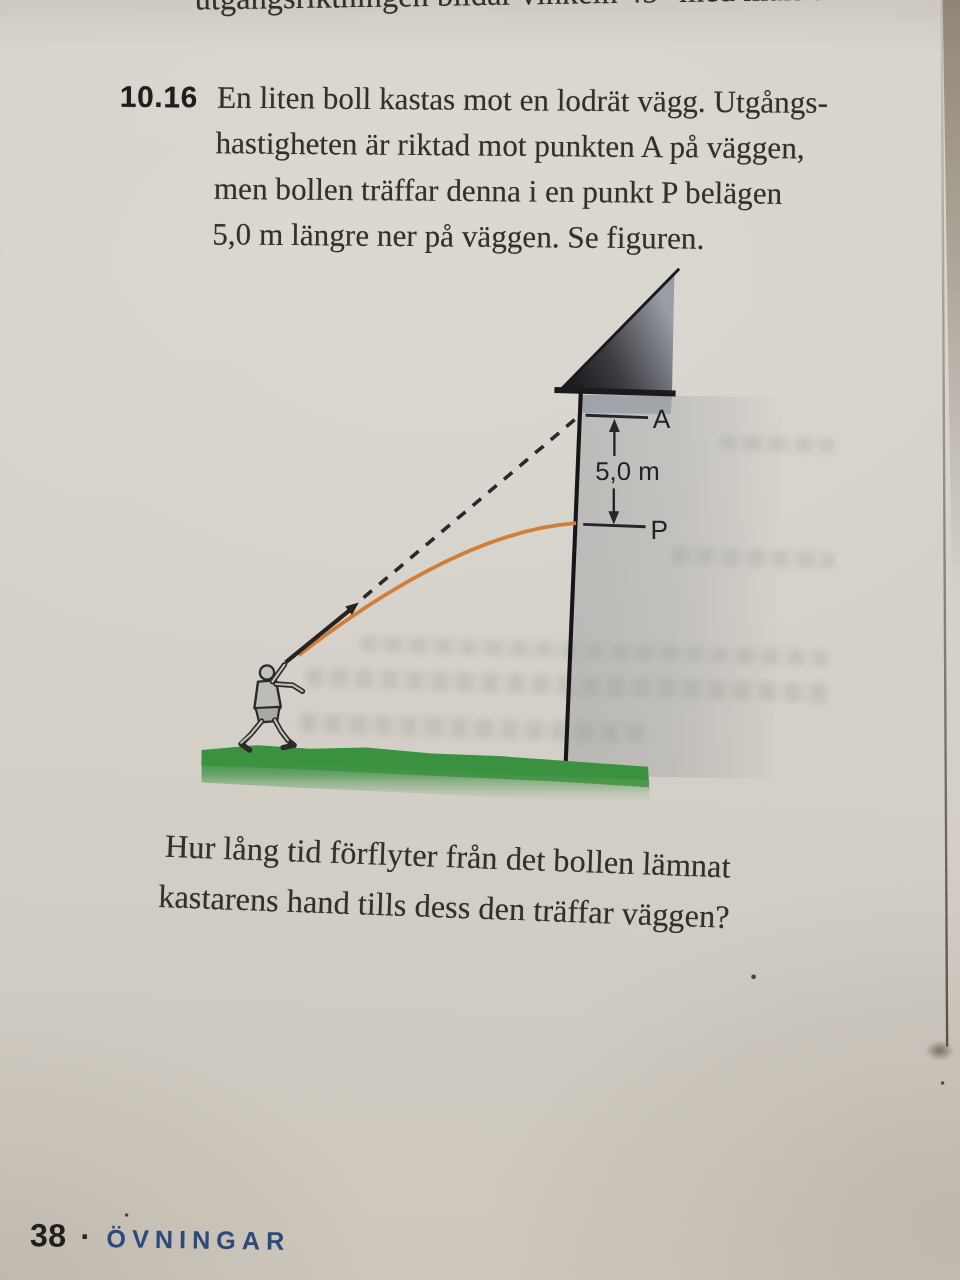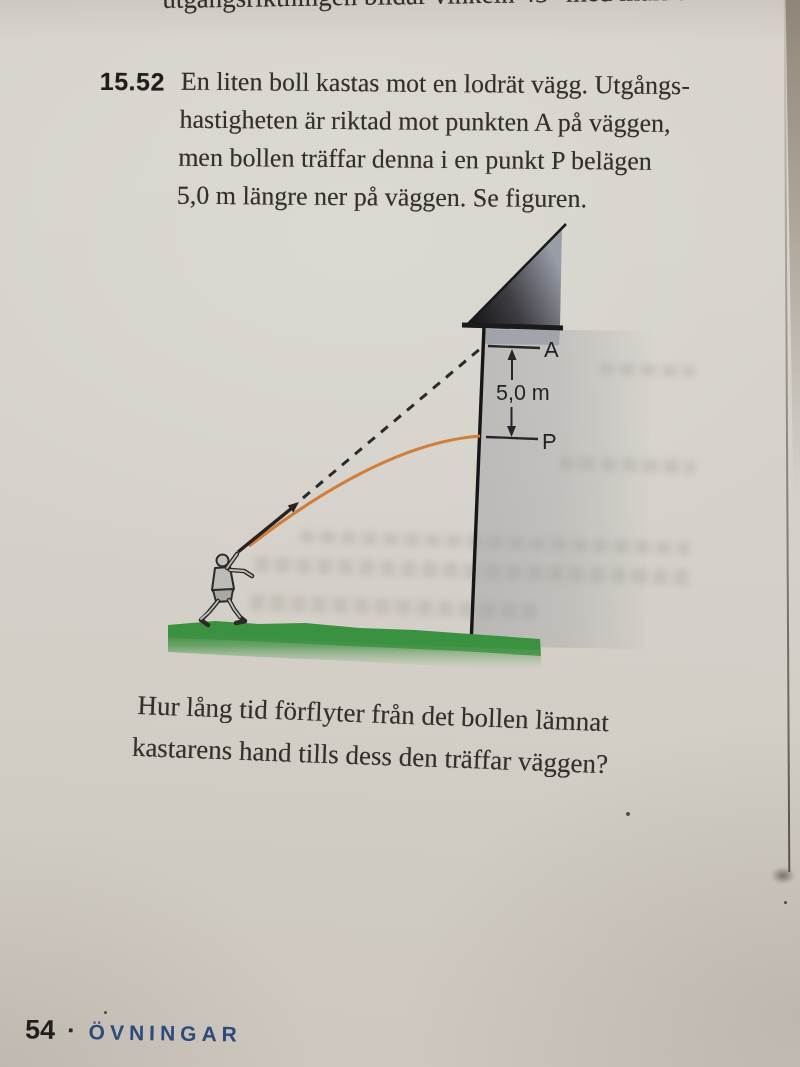--- a/index.html
+++ b/index.html
@@ -41,21 +41,21 @@
   .speck{position:absolute;border-radius:50%;background:#4a453e;}
 </style>
 </head>
 <body>
 
 <div class="page">
 
   <div class="txt topline">utgångsriktningen bildar vinkeln 45° med marken.</div>
 
   <div class="exblock">
-    <span class="txt exnum">15.52</span>
+    <span class="txt exnum">10.16</span>
     <div class="txt exline" style="left:181px;top:66px;">En liten boll kastas mot en lodrät vägg. Utgångs-</div>
     <div class="txt exline" style="left:180px;top:104px;">hastigheten är riktad mot punkten A på väggen,</div>
     <div class="txt exline" style="left:179px;top:142px;">men bollen träffar denna i en punkt P belägen</div>
     <div class="txt exline" style="left:178px;top:180px;">5,0 m längre ner på väggen. Se figuren.</div>
   </div>
 
   <div class="ghost" style="left:600px;top:364px;width:95px;height:12px;"></div>
   <div class="ghost" style="left:560px;top:458px;width:135px;height:14px;"></div>
   <div class="ghost" style="left:300px;top:536px;width:390px;height:13px;"></div>
   <div class="ghost" style="left:255px;top:563px;width:435px;height:16px;"></div>
@@ -128,21 +128,21 @@
     <text x="542" y="449" font-family="Liberation Sans, sans-serif" font-size="22" fill="#222226">P</text>
     <text x="496" y="400" font-family="Liberation Sans, sans-serif" font-size="21.5" fill="#222226">5,0 m</text>
   </svg>
 
   <div class="qblock">
     <div class="txt qline" style="left:138px;top:690px;">Hur lång tid förflyter från det bollen lämnat</div>
     <div class="txt qline" style="left:134px;top:732px;">kastarens hand tills dess den träffar väggen?</div>
   </div>
 
   <div class="footer">
-    <span class="pageno">54</span>
+    <span class="pageno">38</span>
     <span class="footdot">·</span>
     <span class="section">ÖVNINGAR</span>
   </div>
 
   <div class="edge-strip"></div>
   <div class="edge-line"></div>
   <div class="edge-smudge"></div>
   <div class="speck" style="left:626px;top:812px;width:4px;height:4px;"></div>
   <div class="speck" style="left:104px;top:1011px;width:3px;height:3px;"></div>
   <div class="speck" style="left:784px;top:901px;width:3px;height:3px;"></div>

